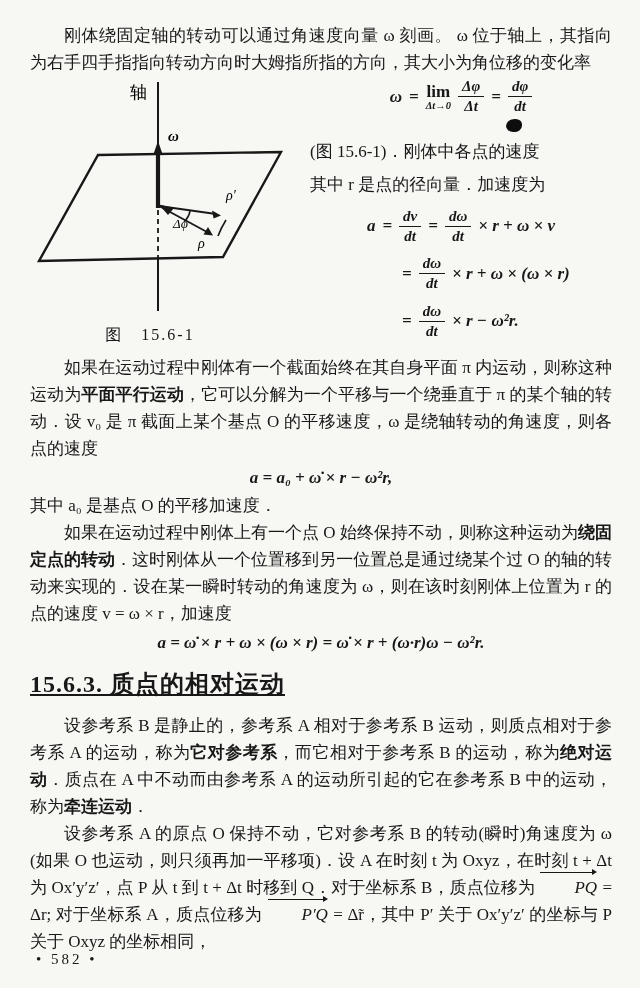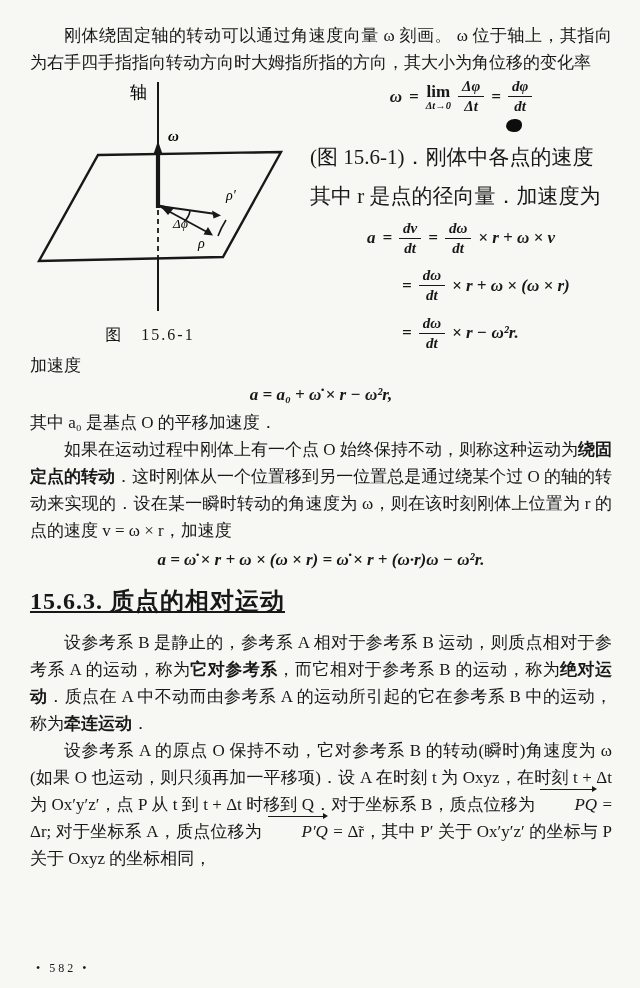--- a/index.html
+++ b/index.html
@@ -26,21 +26,21 @@
   .noindent{text-indent:0;}
   .b{font-weight:bold;}
   
   .figure-row{display:flex;margin-top:2px;}
   .figure-block{width:278px;flex:none;}
   .figure-caption{
     width:240px;text-align:center;font-size:16px;
     letter-spacing:2px;margin-top:0px;font-family:Liberation Serif, serif;
   }
   .right-col{flex:1;padding-left:2px;}
-  .rc-text{font-size:21px;line-height:27px;margin-top:12px;}
+  .rc-text{font-size:17px;line-height:27px;margin-top:6px;}
   
   .formula{
     font-size:17px;
     font-style:italic;
     font-weight:600;
     display:flex;align-items:center;justify-content:center;
     gap:7px;line-height:1.15;
   }
   .frac{
     display:inline-flex;flex-direction:column;align-items:center;
@@ -73,22 +73,22 @@
     content:"";position:absolute;right:-2px;top:-5px;
     border:3px solid transparent;border-left:5px solid #181818;
   }
   
   .section-heading{
     font-size:24px;font-weight:bold;
     margin:16px 0 12px;letter-spacing:1px;text-decoration:underline;
   }
   
   .page-number{
-    position:absolute;left:36px;bottom:12px;
-    font-size:12px;letter-spacing:3px;
+    position:absolute;left:36px;bottom:20px;
+    font-size:15px;letter-spacing:3px;
   }
   svg text{font-family:"Liberation Serif","DejaVu Serif",serif;}
 </style>
 </head>
 <body>
 
 <div class="page">
 
   <p class="para">刚体绕固定轴的转动可以通过角速度向量 ω 刻画。 ω 位于轴上，其指向为右手四手指指向转动方向时大姆指所指的方向，其大小为角位移的变化率</p>
 
@@ -184,23 +184,23 @@
         <span class="frac">
           <span class="num">dω</span>
           <span class="den">dt</span>
         </span>
         <span>× r − ω²r.</span>
       </div>
 
     </div>
   </div>
 
-
-
-  <p class="para noindent">加速度</p>
+  <p class="para" style="margin-top:8px"><span>如果在运动过程中刚体有一个截面始终在其自身平面 π 内运动，则称这种运动为</span><span class="b">平面平行运动</span><span>，它可以分解为一个平移与一个绕垂直于 π 的某个轴的转动．设 v₀ 是 π 截面上某个基点 O 的平移速度，ω 是绕轴转动的角速度，则各点的速度</span></p>
+
+
 
   <div class="formula center-formula">a = a₀ + ω̇ × r − ω²r,</div>
 
   <p class="para noindent">其中 a₀ 是基点 O 的平移加速度．</p>
 
   <p class="para"><span>如果在运动过程中刚体上有一个点 O 始终保持不动，则称这种运动为</span><span class="b">绕固定点的转动</span><span>．这时刚体从一个位置移到另一位置总是通过绕某个过 O 的轴的转动来实现的．设在某一瞬时转动的角速度为 ω，则在该时刻刚体上位置为 r 的点的速度 v = ω × r，加速度</span></p>
 
   <div class="formula center-formula">a = ω̇ × r + ω × (ω × r) = ω̇ × r + (ω·r)ω − ω²r.</div>
 
   <h2 class="section-heading">15.6.3. 质点的相对运动</h2>

